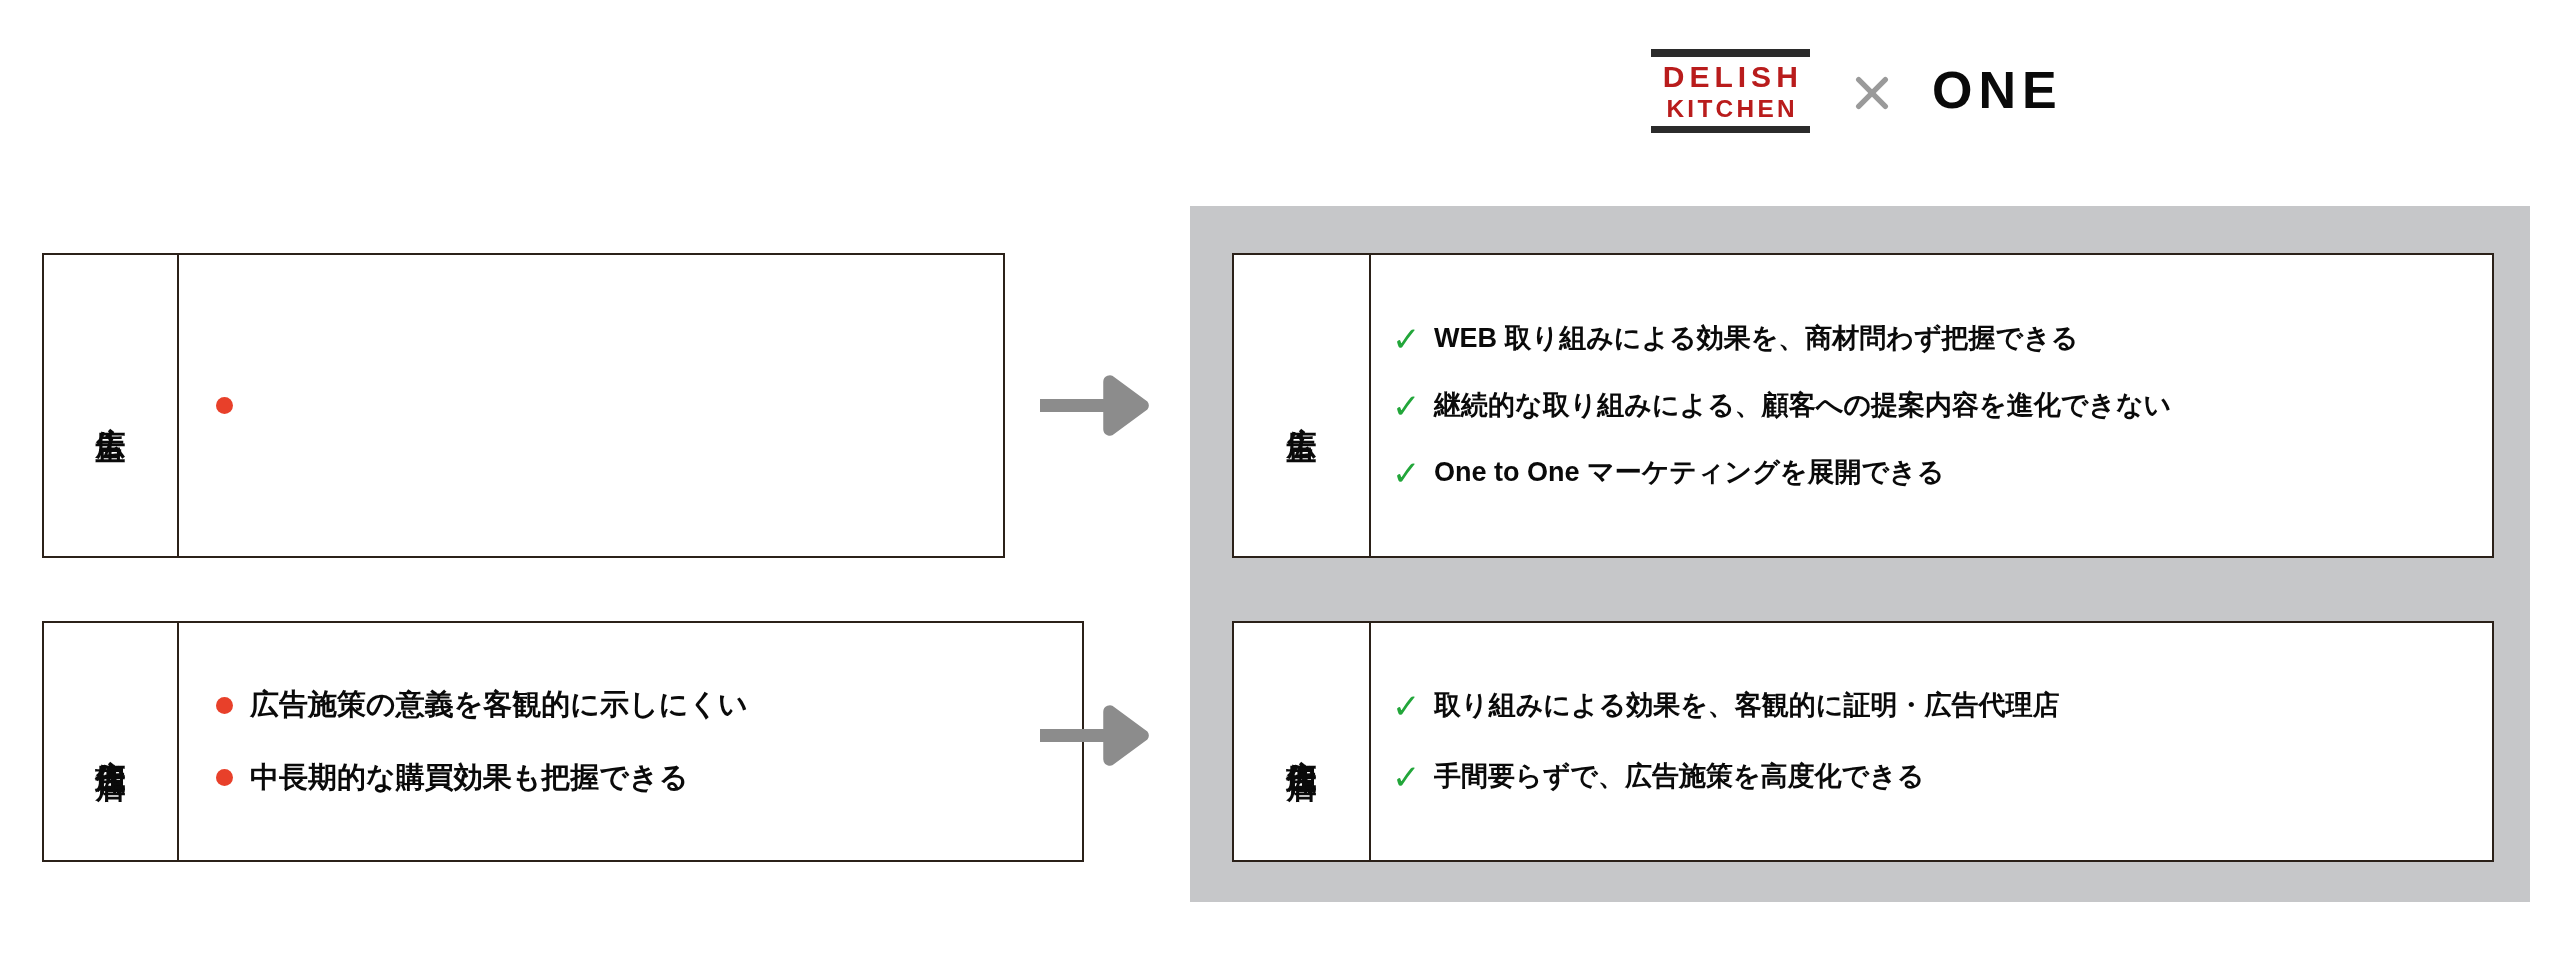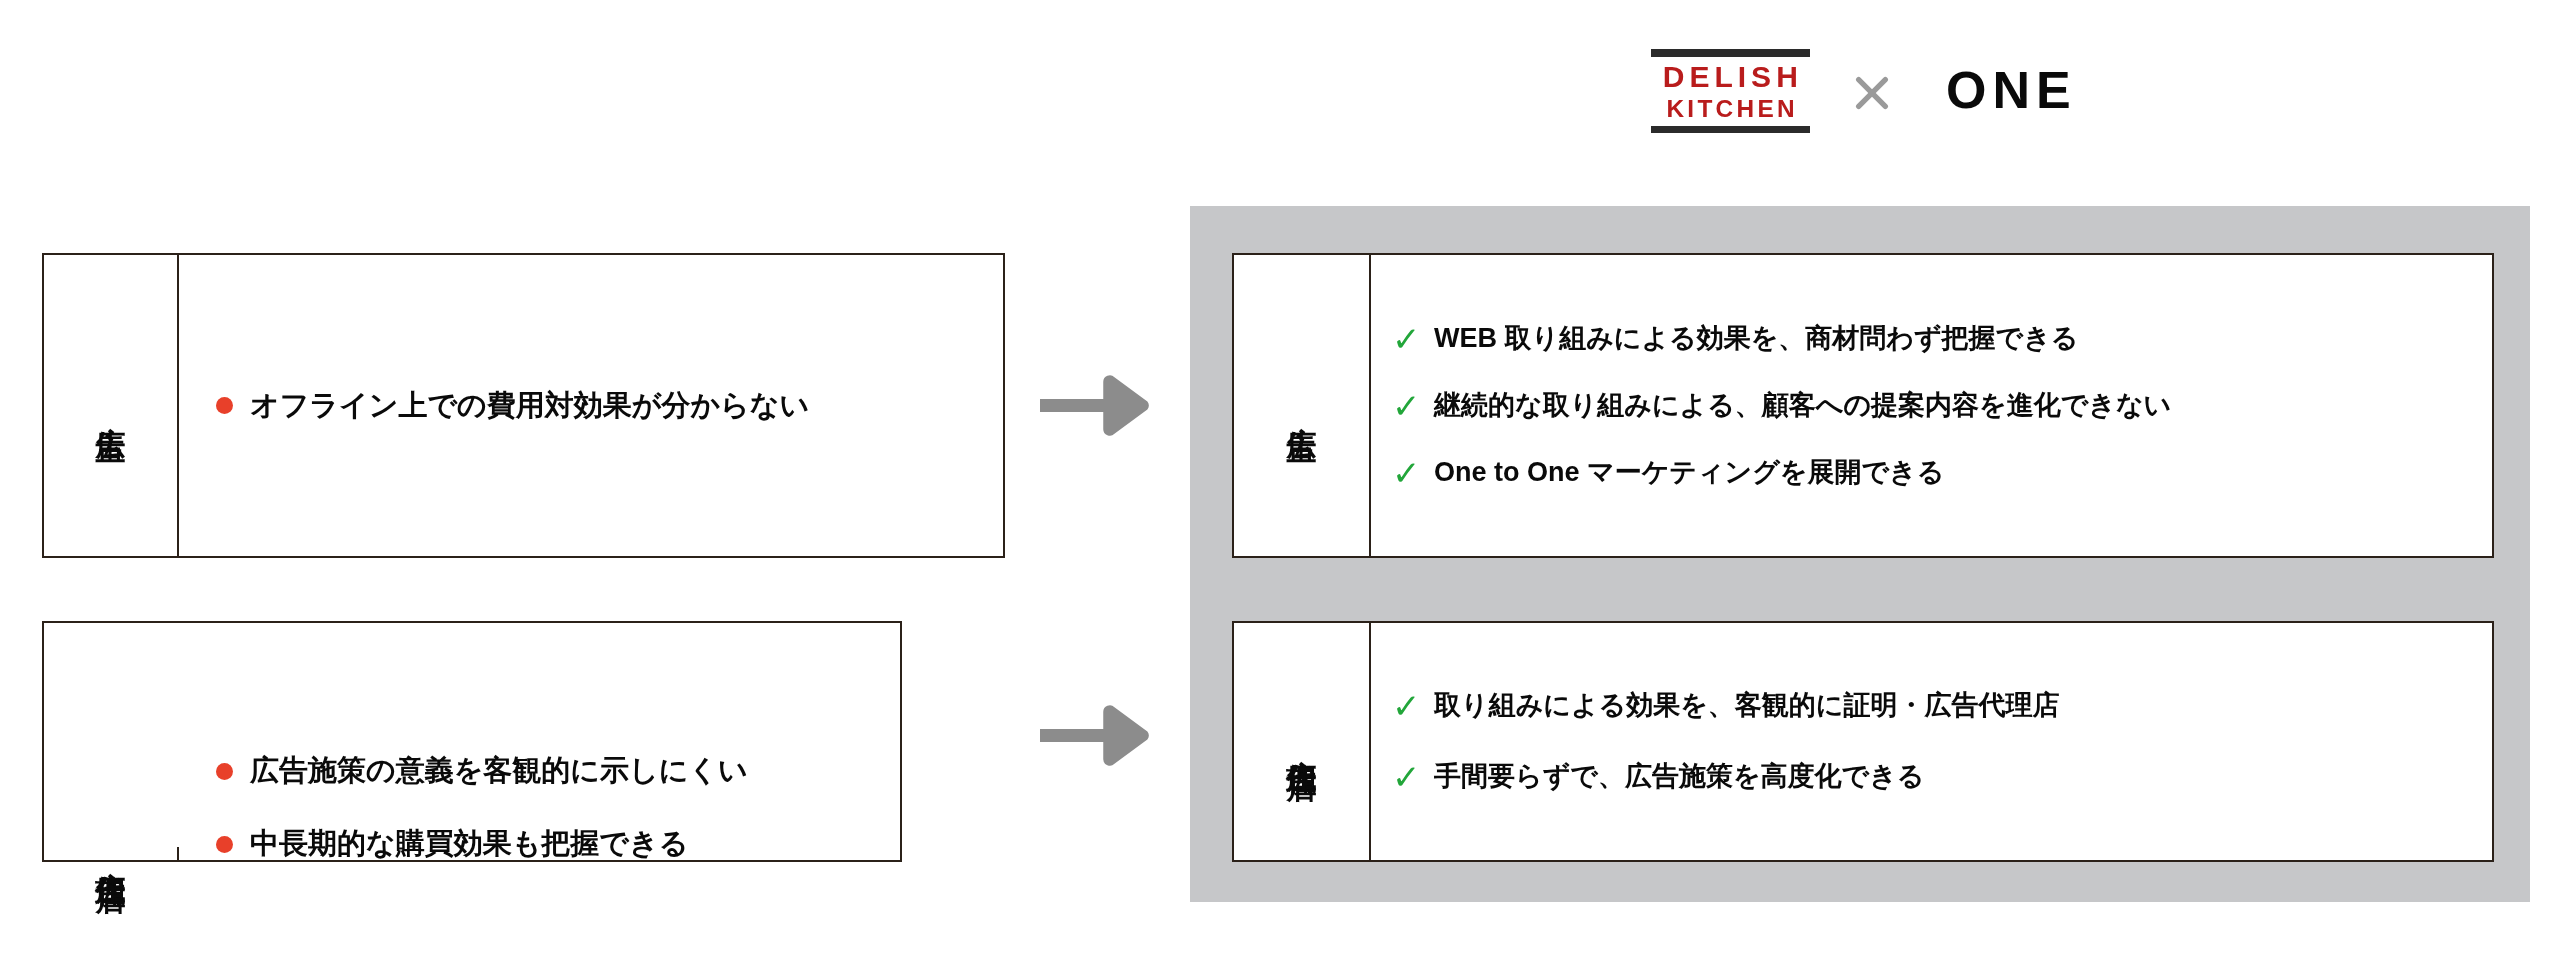--- a/index.html
+++ b/index.html
@@ -32,21 +32,21 @@
     text-align:center;line-height:1.02;
   }
   .dk-word.one{font-size:30px;letter-spacing:5px;padding-left:4.6px;}
   .dk-word.two{font-size:24.4px;letter-spacing:3.3px;padding-left:3.3px;margin-top:4.6px;}
   .cross-icon{
     position:absolute;left:223px;top:49px;
     width:36px;height:36px;color:#9a9a9a;
   }
   .cross-icon svg{display:block;width:36px;height:36px;}
   .one-word{
-    position:absolute;left:315px;top:38px;
+    position:absolute;left:301px;top:38px;
     font-size:52px;font-weight:bold;color:#0a0a0a;
     letter-spacing:6px;line-height:1;
   }
 
   
   .gray-panel{
     position:absolute;left:1190px;top:206px;
     width:1340px;height:696px;
     background:#c6c7c9;
   }
@@ -98,21 +98,21 @@
     font-size:34px;
     line-height:1;
     font-weight:bold;
     margin-right:12px;
     text-align:left;
   }
   .row-text{line-height:1.1;}
 
   
   #card-adv-problem{left:42px;top:253px;width:963px;height:305px;}
-  #card-agency-problem{left:42px;top:621px;width:860px;height:241px;align-items:flex-end;}
+  #card-agency-problem{left:42px;top:621px;width:1042px;height:241px;}
   #card-adv-problem .label-col,
   #card-agency-problem .label-col{width:135px;}
   #card-adv-problem .body-col,
   #card-agency-problem .body-col{padding:0 0 0 37px;}
   #card-adv-problem .row{font-size:29px;}
   #card-agency-problem .row{font-size:29px;}
   #card-adv-problem .row + .row{margin-top:41px;}
   #card-agency-problem .row + .row{margin-top:41px;}
 
   
@@ -162,21 +162,20 @@
 
   <div class="gray-panel"></div>
 
   <div class="card" id="card-adv-problem">
     <div class="label-col">
       <span class="vlabel">広告主</span>
     </div>
     <div class="body-col">
       <div class="row">
         <span class="bullet-dot"></span>
-        <span class="row-text">オフライン上での費用対効果が分からない</span>
       </div>
     </div>
   </div>
 
   <div class="card" id="card-agency-problem">
     <div class="label-col">
       <span class="vlabel">広告代理店</span>
     </div>
     <div class="body-col">
       <div class="row">

